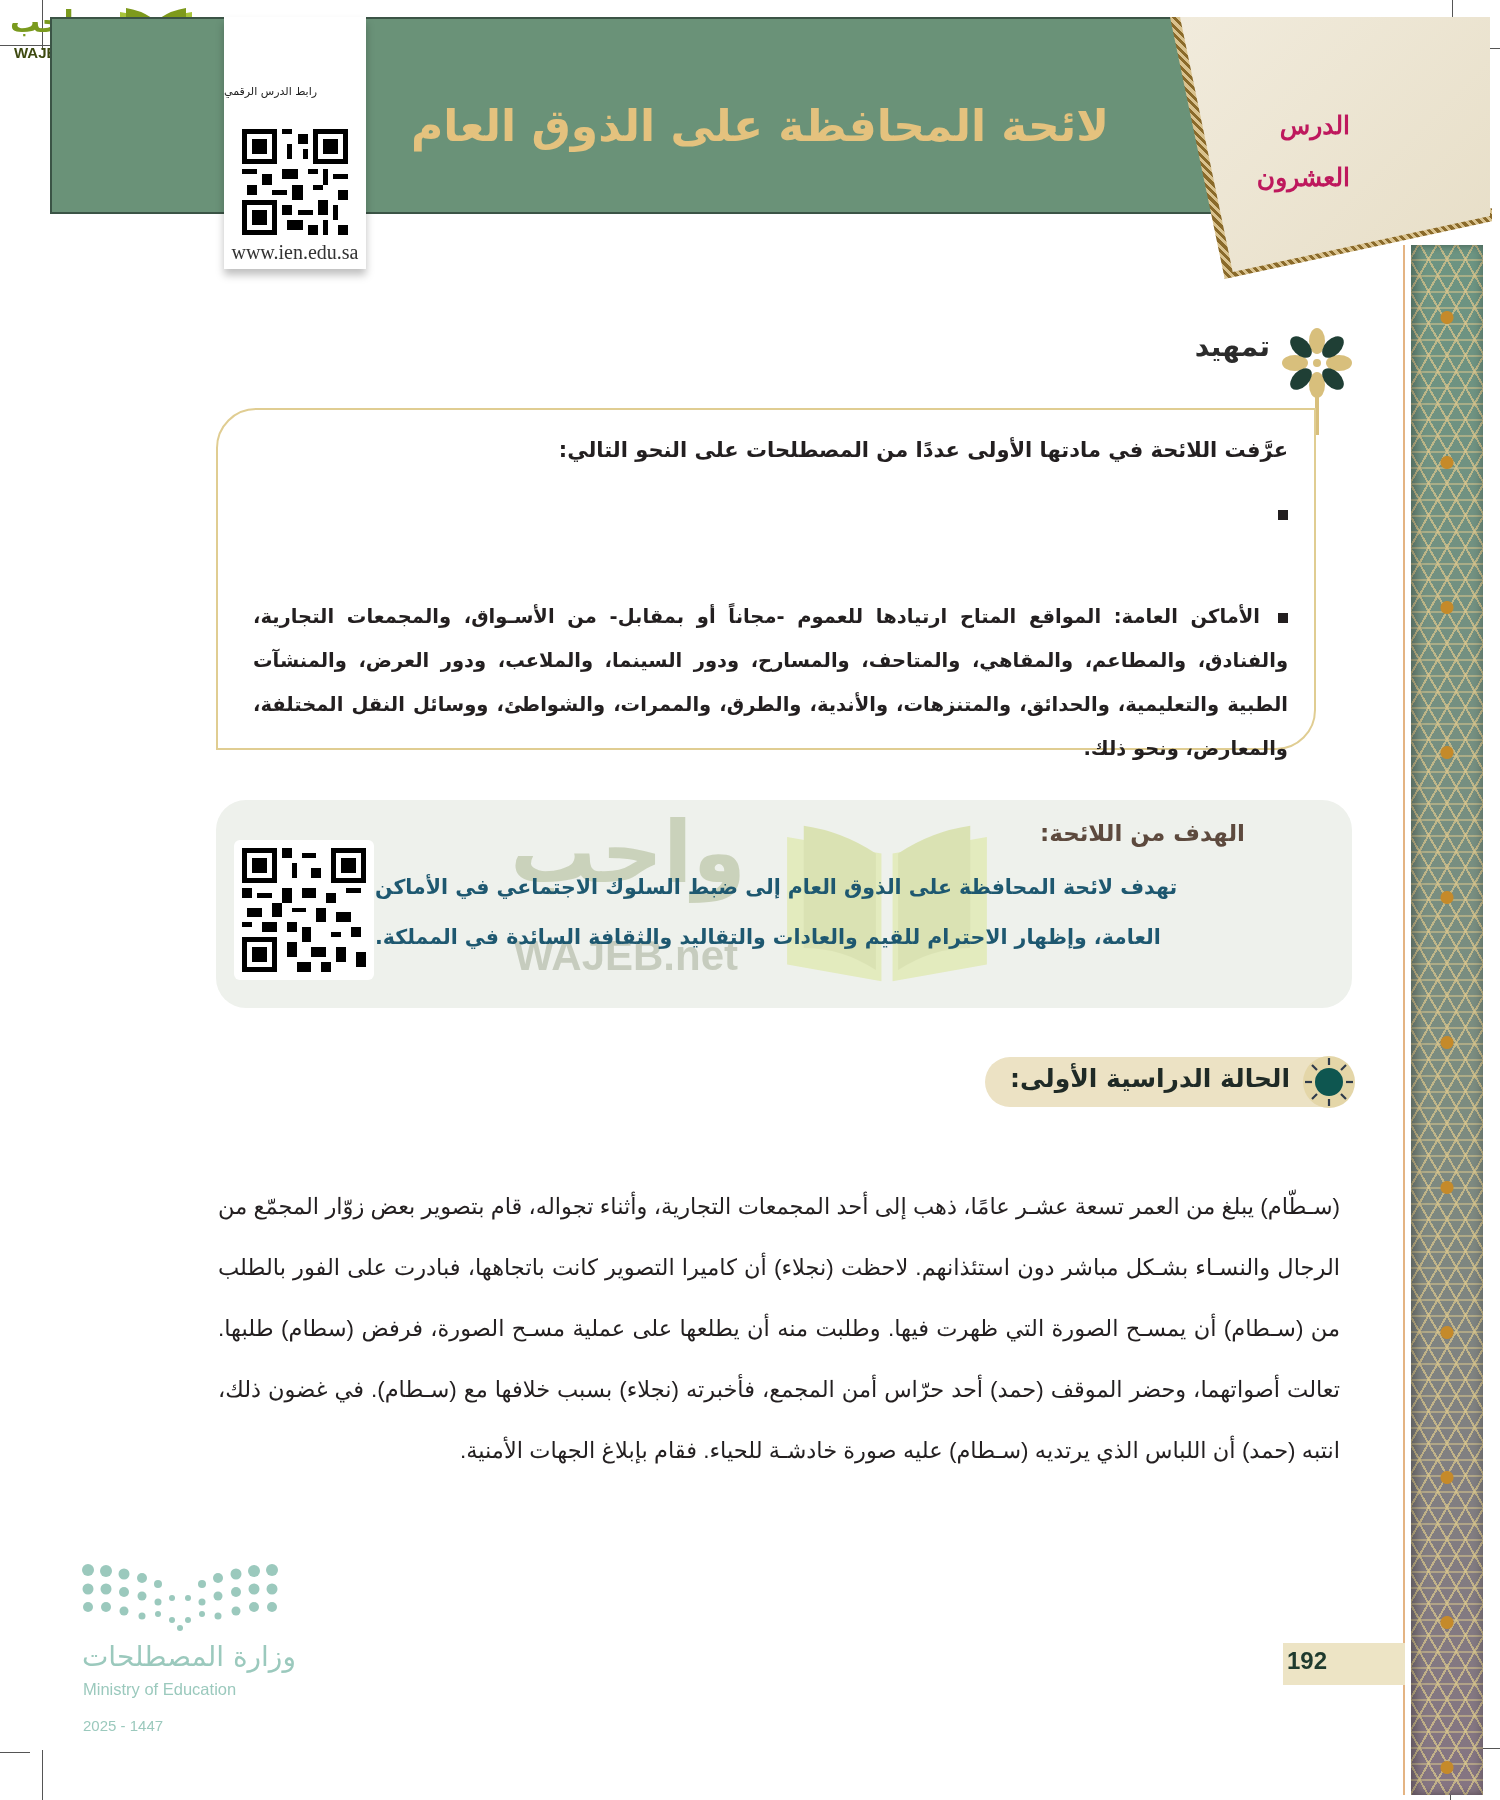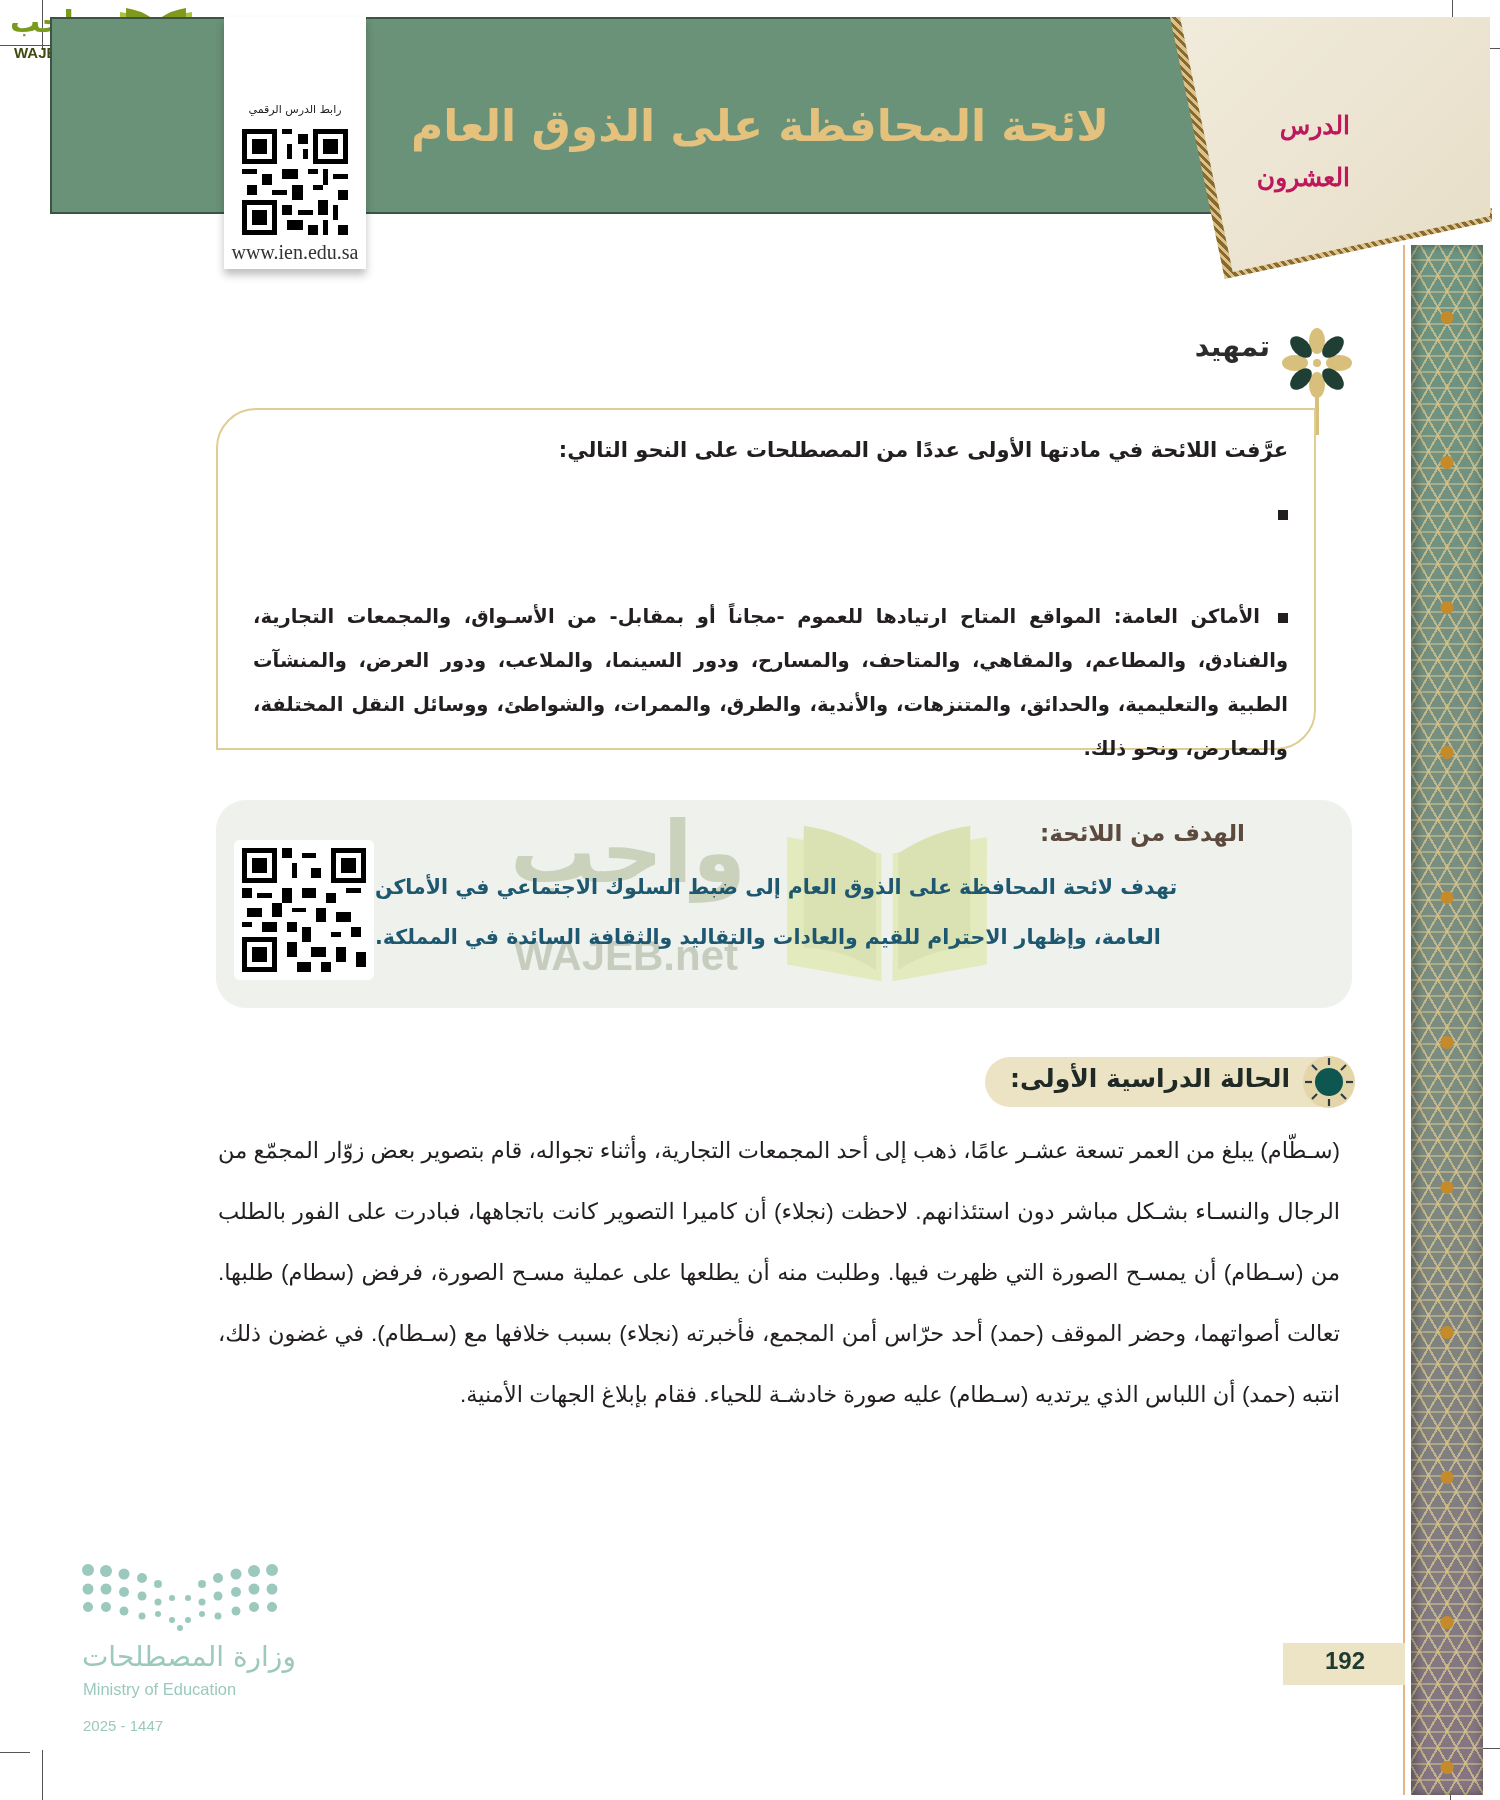--- a/index.html
+++ b/index.html
@@ -26,21 +26,21 @@
   .banner-title {
     position: absolute; right: 380px; top: 100px; width: 720px;
     text-align: center; direction: rtl;
     font-family: "DejaVu Sans", sans-serif; font-weight: bold;
     font-size: 44px; color: #e4c27e; letter-spacing: 0;
   }
   .qr-card {
     position: absolute; left: 224px; top: 17px; width: 142px; height: 252px;
     background: #fff; box-shadow: 0 6px 8px rgba(0,0,0,0.25);
   }
-  .qr-card .lbl { position: absolute; top: 86px; width: 100%; text-align: center; font-size: 11px; direction: rtl; color: #222; }
+  .qr-card .lbl { position: absolute; top: 68px; width: 100%; text-align: left; font-size: 11px; direction: rtl; color: #222; }
   .qr-card .qr { position: absolute; left: 18px; top: 112px; width: 106px; height: 106px; }
   .qr-card .url { position: absolute; top: 224px; width: 100%; text-align: center; font-size: 20px; color: #333; font-family: "Liberation Serif", serif; }
 
   
   .parchment {
     position: absolute; left: 1180px; top: 17px; width: 310px; height: 255px;
     background: linear-gradient(135deg, #f1ebdc, #e7dec7);
     clip-path: polygon(0 0, 100% 0, 100% 78%, 17% 100%);
   }
   .parchment-border {
@@ -102,32 +102,32 @@
   .watermark .w-book { position: absolute; left: 266px; top: 4px; width: 222px; height: 175px; }
 
   
   .case-pill {
     position: absolute; left: 985px; top: 1057px; width: 365px; height: 50px;
     background: #ece2c4; border-radius: 25px;
   }
   .case-title { position: absolute; right: 210px; top: 1064px; direction: rtl; font-size: 25px; font-weight: bold; color: #1f2a26; }
   .case-icon { position: absolute; left: 1302px; top: 1055px; width: 54px; height: 54px; }
   .case-body {
-    position: absolute; left: 218px; top: 1120px; width: 1122px; direction: rtl;
+    position: absolute; left: 218px; top: 1176px; width: 1122px; direction: rtl;
     text-align: justify; text-align-last: right;
     font-family: "Liberation Sans", sans-serif; font-size: 22.5px; line-height: 61px; color: #231f20;
   }
 
   
   .moe-logo { position: absolute; left: 80px; top: 1562px; width: 200px; height: 75px; }
   .moe-ar { position: absolute; left: 82px; top: 1640px; font-size: 28px; color: #9bc9bd; direction: rtl; }
   .moe-en { position: absolute; left: 83px; top: 1680px; font-size: 16.5px; color: #9bc9bd; font-family: "Liberation Sans", sans-serif; }
   .moe-year { position: absolute; left: 83px; top: 1702px; font-size: 15px; color: #9bc9bd; font-family: "Liberation Sans", sans-serif; margin-top: 15px; }
   .page-num-box { position: absolute; left: 1283px; top: 1643px; width: 122px; height: 42px; background: #ede4c5; }
-  .page-num { position: absolute; left: 1325px; top: 1647px; font-size: 24px; font-weight: bold; color: #1f3a2e; font-family: "Liberation Sans", sans-serif; }
+  .page-num { position: absolute; left: 1287px; top: 1647px; font-size: 24px; font-weight: bold; color: #1f3a2e; font-family: "Liberation Sans", sans-serif; }
 </style>
 </head>
 <body>
 
 <div class="crop" style="left:42px;top:0;width:1px;height:50px;"></div>
 <div class="crop" style="left:0;top:45px;width:50px;height:1px;"></div>
 <div class="crop" style="left:1452px;top:0;width:1px;height:34px;"></div>
 <div class="crop" style="left:1470px;top:48px;width:30px;height:1px;"></div>
 <div class="crop" style="left:42px;top:1750px;width:1px;height:50px;"></div>
 <div class="crop" style="left:0;top:1752px;width:30px;height:1px;"></div>

